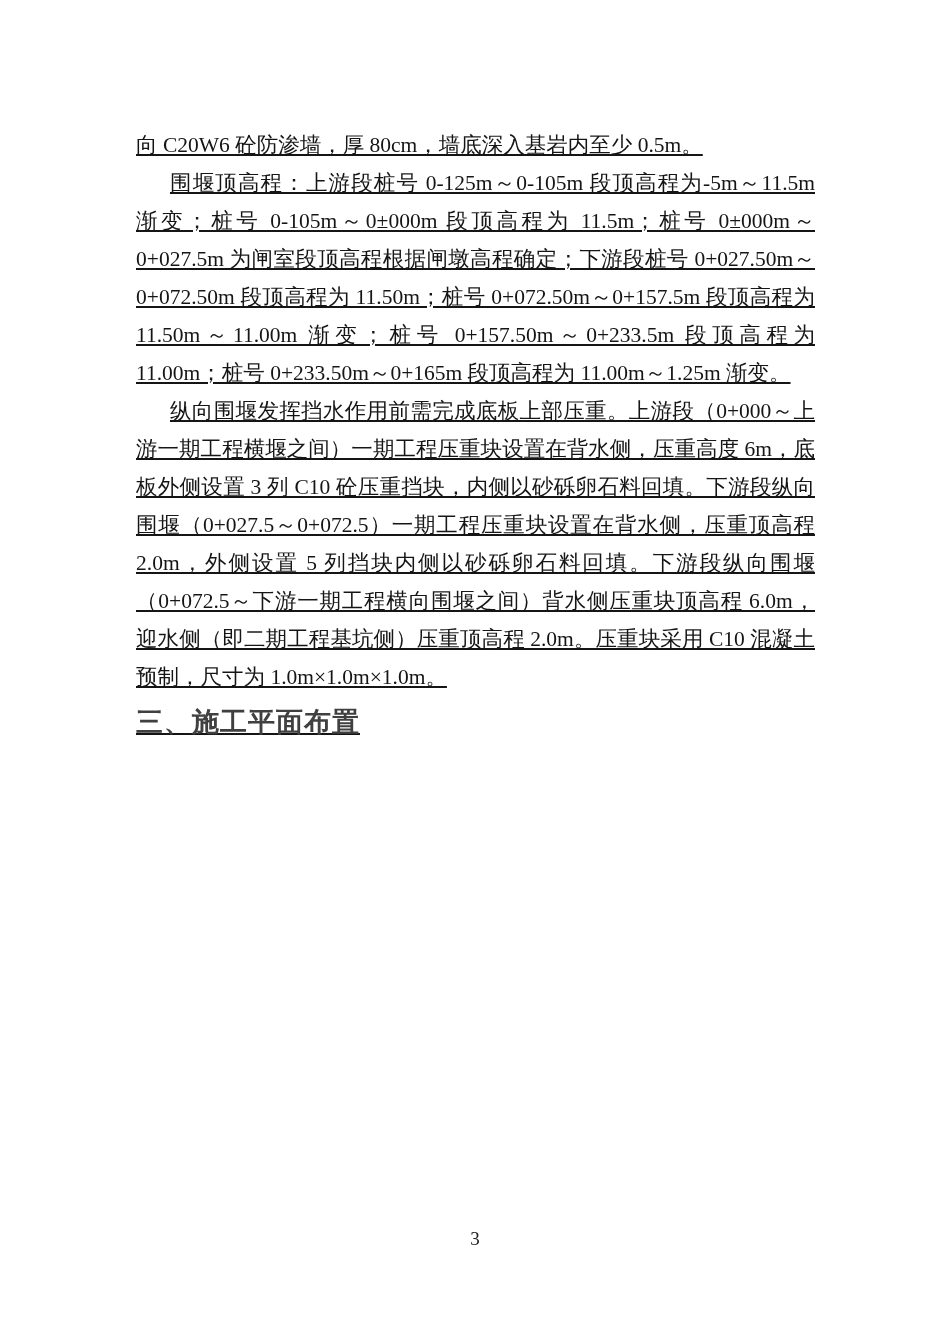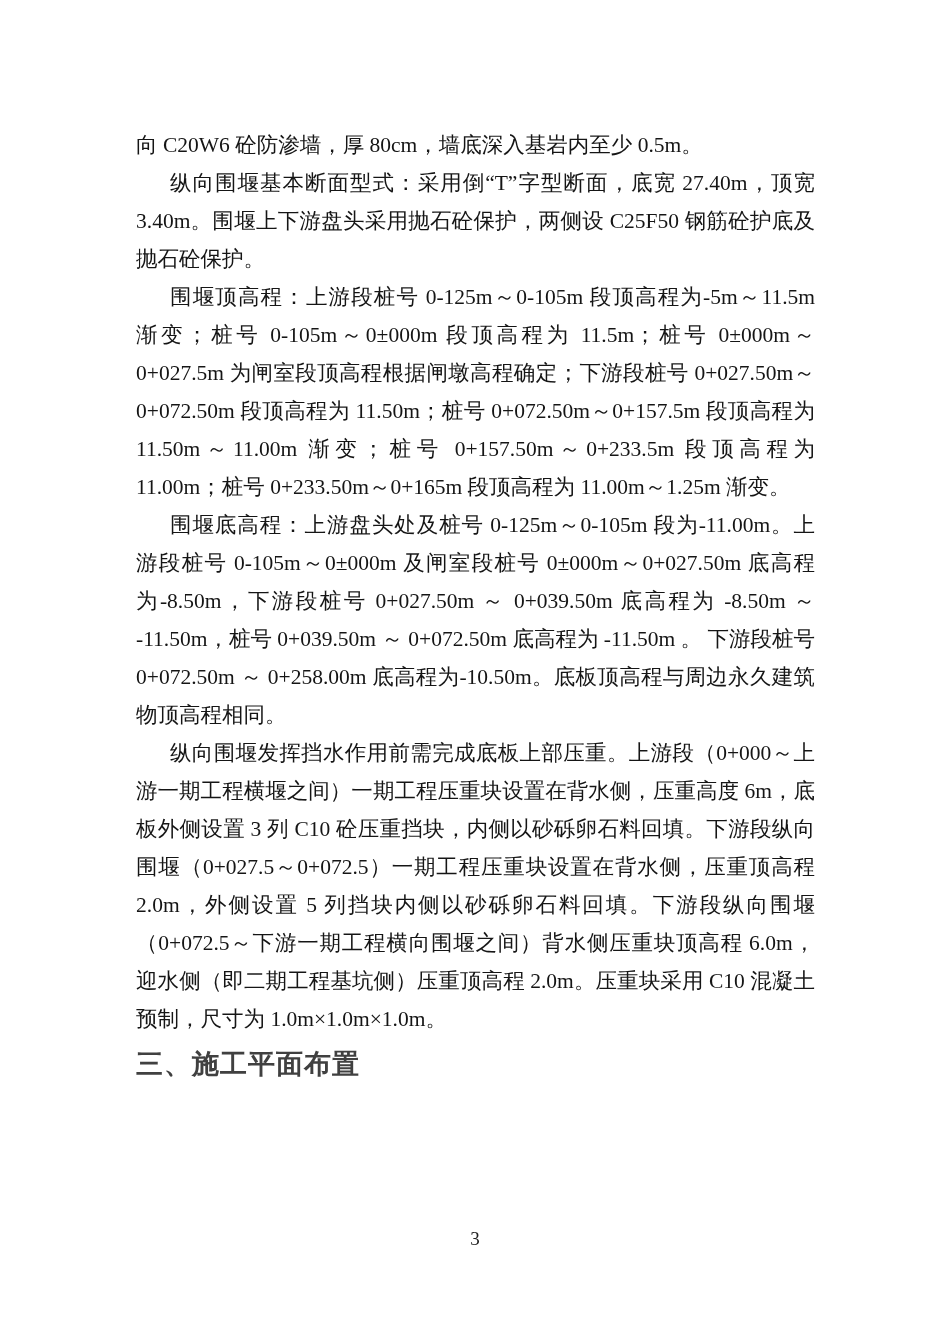--- a/index.html
+++ b/index.html
@@ -14,20 +14,21 @@
     background: #ffffff;
     overflow: hidden;
     font-family: "Liberation Serif", "DejaVu Serif", serif;
     color: #151515;
   }
   .body-text {
     position: absolute;
     left: 136px;
     top: 126px;
     width: 679px;
+    text-decoration: underline;
   }
   p.para {
     margin: 0;
     font-size: 21.5px;
     line-height: 38px;
     text-align: justify;
     text-indent: 34px;
     word-break: break-word;
   }
   p.para.no-indent {
@@ -53,20 +54,18 @@
     line-height: 24px;
     color: #222222;
   }
 </style>
 </head>
 <body>
 
 <div class="page">
   <div class="body-text">
     <p class="para no-indent">向 C20W6 砼防渗墙，厚 80cm，墙底深入基岩内至少 0.5m。</p>
-    <p class="para">纵向围堰基本断面型式：采用倒“T”字型断面，底宽 27.40m，顶宽 3.40m。围堰上下游盘头采用抛石砼保护，两侧设 C25F50 钢筋砼护底及抛石砼保护。</p>
     <p class="para">围堰顶高程：上游段桩号 0-125m～0-105m 段顶高程为-5m～11.5m 渐变；桩号 0-105m～0±000m 段顶高程为 11.5m；桩号 0±000m～0+027.5m 为闸室段顶高程根据闸墩高程确定；下游段桩号 0+027.50m～0+072.50m 段顶高程为 11.50m；桩号 0+072.50m～0+157.5m 段顶高程为 11.50m～11.00m 渐变；桩号 0+157.50m～0+233.5m 段顶高程为 11.00m；桩号 0+233.50m～0+165m 段顶高程为 11.00m～1.25m 渐变。</p>
-    <p class="para">围堰底高程：上游盘头处及桩号 0-125m～0-105m 段为-11.00m。上游段桩号 0-105m～0±000m 及闸室段桩号 0±000m～0+027.50m 底高程为-8.50m，下游段桩号 0+027.50m ～ 0+039.50m 底高程为 -8.50m ～ -11.50m，桩号 0+039.50m ～ 0+072.50m 底高程为 -11.50m 。 下游段桩号 0+072.50m ～ 0+258.00m 底高程为-10.50m。底板顶高程与周边永久建筑物顶高程相同。</p>
     <p class="para">纵向围堰发挥挡水作用前需完成底板上部压重。上游段（0+000～上游一期工程横堰之间）一期工程压重块设置在背水侧，压重高度 6m，底板外侧设置 3 列 C10 砼压重挡块，内侧以砂砾卵石料回填。下游段纵向围堰（0+027.5～0+072.5）一期工程压重块设置在背水侧，压重顶高程 2.0m，外侧设置 5 列挡块内侧以砂砾卵石料回填。下游段纵向围堰（0+072.5～下游一期工程横向围堰之间）背水侧压重块顶高程 6.0m，迎水侧（即二期工程基坑侧）压重顶高程 2.0m。压重块采用 C10 混凝土预制，尺寸为 1.0m×1.0m×1.0m。</p>
     <h2 class="heading">三、施工平面布置</h2>
   </div>
   <div class="page-number">3</div>
 </div>
 
 </body></html>

